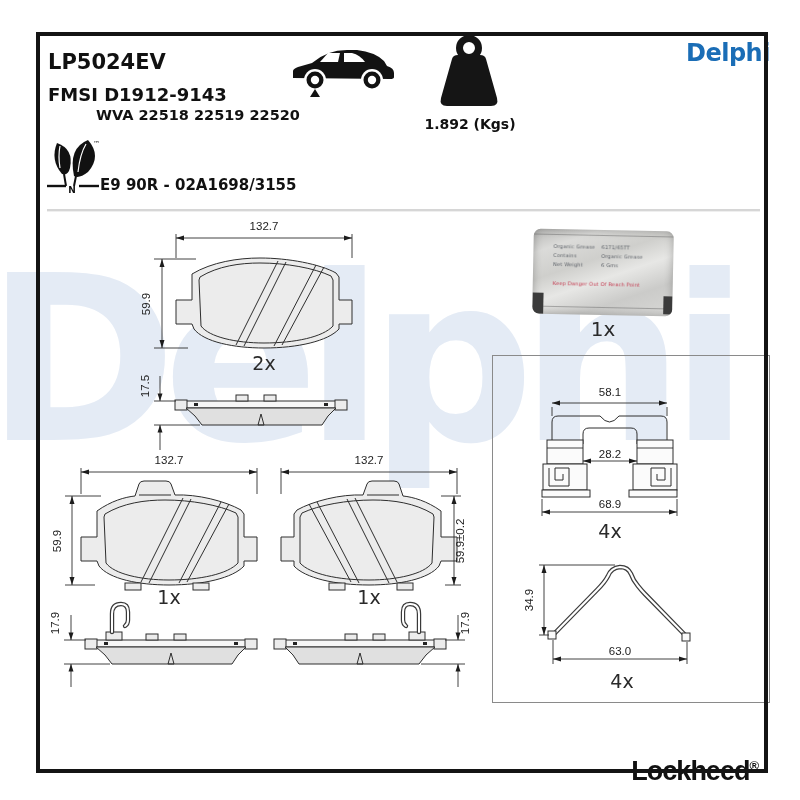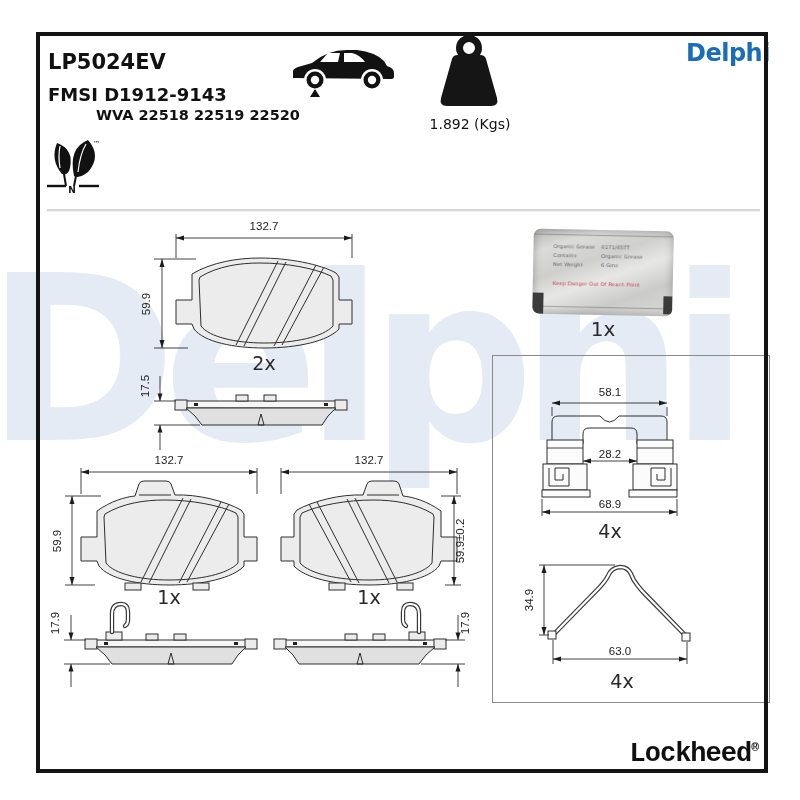--- a/index.html
+++ b/index.html
@@ -12,21 +12,21 @@
   
   .watermark{left:-14px;top:246px;font-size:230px;font-weight:bold;line-height:1;
              color:#e4ebf5;letter-spacing:-14px;z-index:0;white-space:nowrap;}
   
   .part{left:48px;top:50px;font-size:21px;font-weight:bold;z-index:3;}
   .fmsi{left:48px;top:84px;font-size:18px;font-weight:bold;z-index:3;}
   .wva{left:48px;top:107px;font-size:14.5px;font-weight:bold;z-index:3;margin-left:48px;}
   .brand{left:686px;top:39px;font-size:24px;font-weight:bold;color:#1a6db6;
          letter-spacing:-0.5px;z-index:3;}
   .weighttxt{left:420px;top:116px;width:100px;text-align:center;font-size:14px;
-             font-weight:normal;z-index:3;}
+             font-weight:bold;z-index:3;}
   .e9{left:100px;top:176px;font-size:15px;font-weight:bold;z-index:3;}
   .divider{left:47px;top:209px;width:713px;height:2px;background:#d6d6d6;
            border-bottom:1px solid #efefef;z-index:2;}
   
   svg{overflow:visible;}
   .ol{stroke:#2e2e2e;stroke-width:1;}
   .nofill{fill:none;}
   .fillpad{fill:#ececec;}
   .fillplate{fill:#f6f6f6;}
   .fillfric{fill:#e0e0e0;}
@@ -45,22 +45,22 @@
           box-shadow:inset 0 0 8px rgba(0,0,0,.28);}
   .seam-top{left:0;top:5px;width:100%;height:1px;background:rgba(110,110,110,.5);}
   .seam-bot{left:0;top:77px;width:100%;height:1px;background:rgba(110,110,110,.5);}
   .mark-l{left:0;bottom:0;width:11px;height:21px;background:#3b3b3b;}
   .mark-r{right:0;bottom:2px;width:9px;height:18px;background:#3b3b3b;}
   .s-row{left:20px;font-size:5px;color:#5a5f66;letter-spacing:.2px;filter:blur(.2px);white-space:nowrap;}
   .s-l{display:inline-block;width:48px;}
   .s-warn{left:20px;top:51px;font-size:5px;color:#c3354b;letter-spacing:.2px;filter:blur(.2px);white-space:nowrap;}
   .sachet-qty{left:533px;top:317px;width:140px;text-align:center;font-size:20px;color:#2a2a2a;z-index:2;}
   
-  .lockheed{left:590px;top:739px;width:168px;text-align:right;z-index:3;
-            font-family:Liberation Mono, monospace;font-weight:bold;font-size:27px;
+  .lockheed{left:590px;top:756px;width:168px;text-align:right;z-index:3;
+            font-family:Liberation Sans, sans-serif;font-weight:bold;font-size:27px;
             letter-spacing:-1px;color:#101010;white-space:nowrap;}
   .lockheed sup{font-size:13px;font-weight:bold;vertical-align:super;}
 </style>
 </head>
 <body>
 
 <div id="page">
 
   <svg width="0" height="0" style="position:absolute" aria-hidden="true">
     <defs>
@@ -133,20 +133,21 @@
     <path d="M16,38 Q4,24 11,7 Q28,13 24,32 Q22,40 16,38 Z" fill="#111"></path>
     <path d="M28,40 Q22,12 42,4 Q56,20 42,36 Q33,43 28,40 Z" fill="#111"></path>
     <path d="M14,32 Q12,20 14,10" stroke="#fff" stroke-width="1.2" fill="none"></path>
     <path d="M32,36 Q34,18 40,8" stroke="#fff" stroke-width="1.2" fill="none"></path>
     <path d="M18,38 L20,50 M30,40 L28,50" stroke="#111" stroke-width="2" fill="none"></path>
     <line x1="1" y1="50" x2="20" y2="50" stroke="#111" stroke-width="2.4"></line>
     <line x1="33" y1="50" x2="53" y2="50" stroke="#111" stroke-width="2.4"></line>
     <text x="26" y="57" font-size="9" font-weight="bold" text-anchor="middle" fill="#111">N</text>
     <text x="47" y="10" font-size="7" fill="#111">™</text>
   </svg>
+  <div class="abs e9">E9 90R - 02A1698/3155</div>
 
   <div class="abs divider"></div>
 
   <svg class="abs dwg" style="left:140px;top:214px" width="230" height="162" viewBox="0 0 230 162">
     <text class="dt" x="124" y="16" text-anchor="middle">132.7</text>
     <line class="dl" x1="36" y1="24" x2="212" y2="24"></line>
     <polygon class="ar" points="36,24 44,21.5 44,26.5"></polygon>
     <polygon class="ar" points="212,24 204,21.5 204,26.5"></polygon>
     <line class="dl" x1="36" y1="20" x2="36" y2="44"></line>
     <line class="dl" x1="212" y1="20" x2="212" y2="44"></line>

